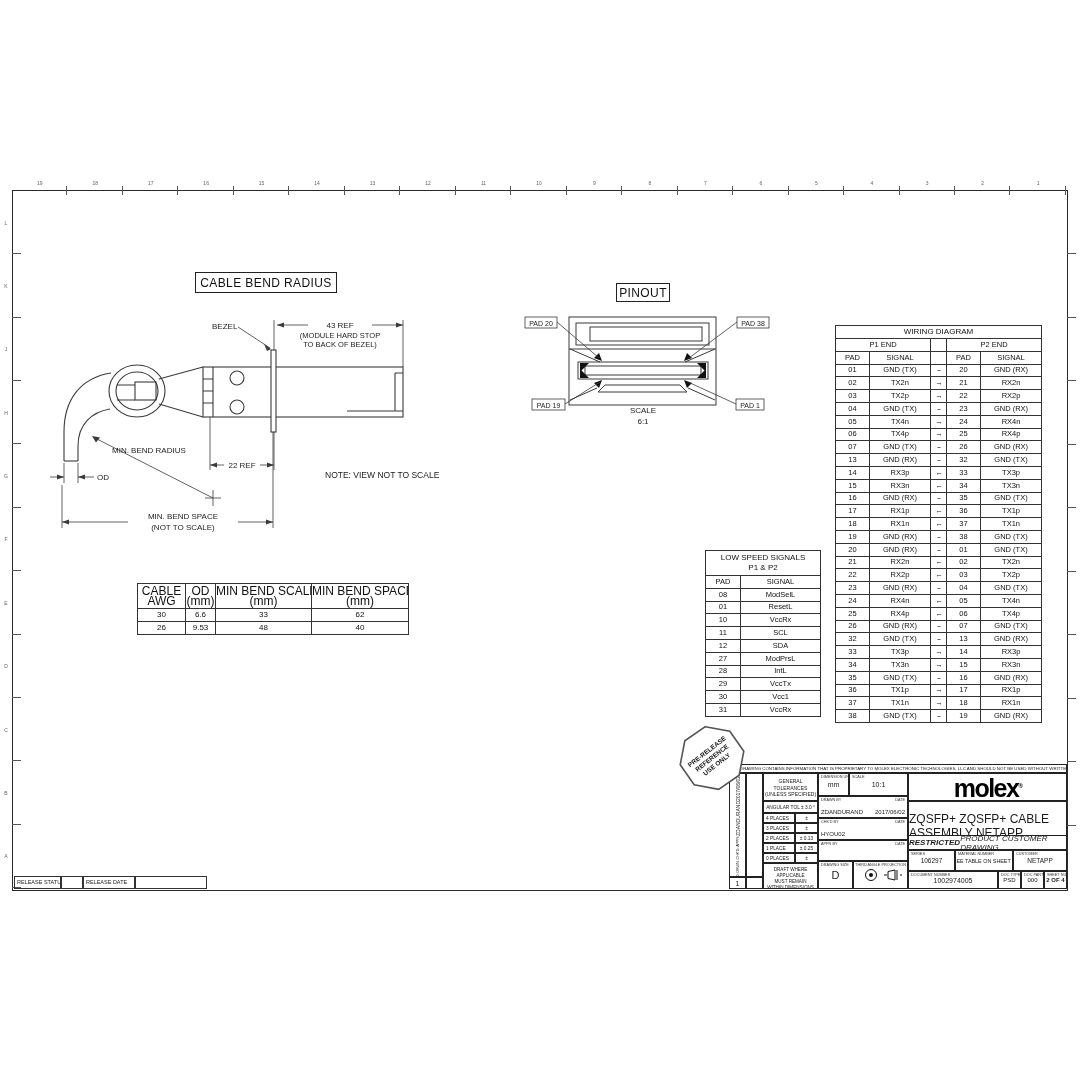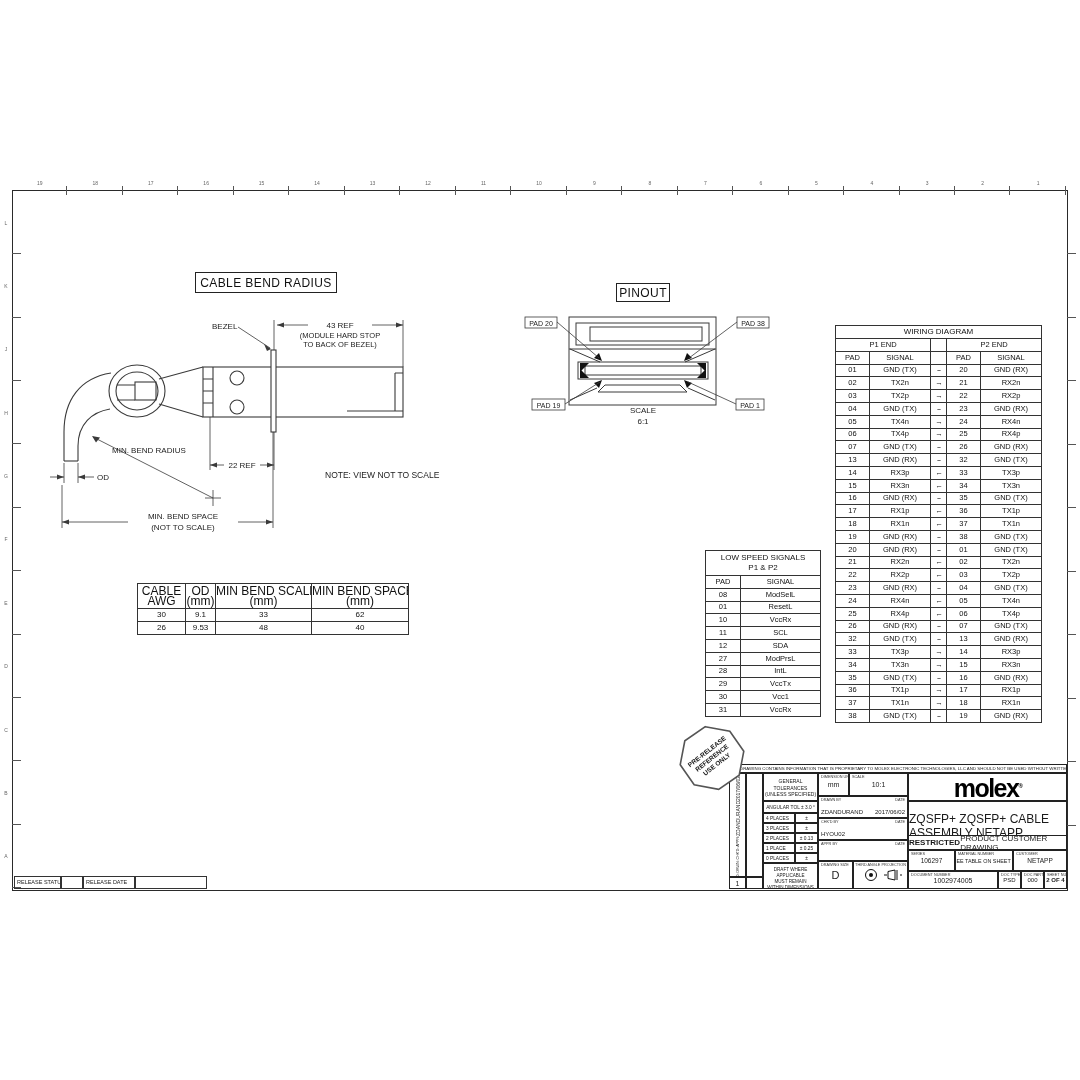--- a/index.html
+++ b/index.html
@@ -213,21 +213,21 @@
         <th class="bth">
           <div>MIN BEND SPACE</div>
           <div>(mm)</div>
         </th>
       </tr>
   </tbody>
     <tbody>
 
   <tr>
       <td class="btd">30</td>
-        <td class="btd">9.1</td>
+        <td class="btd">6.6</td>
       <td class="btd">33</td>
         <td class="btd">62</td>
     </tr>
       <tr>
       <td class="btd">26</td>
         <td class="btd">9.53</td>
       <td class="btd">48</td>
         <td class="btd">40</td>
     </tr>
     </tbody>
@@ -660,21 +660,21 @@
     <path d="M25,8 h3 M41,8 h2" stroke="#111" stroke-width="1"></path>
     <path d="M29,4.5 L36,3 L36,13 L29,11.5 Z" fill="none" stroke="#111" stroke-width="1"></path>
     <path d="M38,3 V13" stroke="#111" stroke-width="1"></path>
   </svg>
 </div>
 
 <div class="abs tb cen" style="left:908px;top:773px;width:159px;height:28px;">
   <span class="logo"><span>molex</span><sup>®</sup></span>
 </div>
 <div class="abs tb cen" style="left:908px;top:801px;width:159px;height:50px;font-size:12px;">ZQSFP+ ZQSFP+ CABLE ASSEMBLY NETAPP</div>
-<div class="abs tb cen" style="left:908px;top:835px;width:159px;height:15px;font-size:8px;">
+<div class="abs tb cen" style="left:908px;top:835px;width:159px;height:15px;font-size:8px;font-style:italic;">
   <span style="font-weight:bold;">RESTRICTED</span>
     <span> PRODUCT CUSTOMER DRAWING</span>
 </div>
 <div class="abs tb" style="left:908px;top:850px;width:47px;height:21px;">
   <span class="lblxs">SERIES</span>
   <div class="cen" style="height:100%;font-size:6.5px;">106297</div>
 </div>
 <div class="abs tb" style="left:955px;top:850px;width:58px;height:21px;">
   <span class="lblxs">MATERIAL NUMBER</span>
   <div class="cen" style="height:100%;font-size:5.4px;white-space:nowrap;">SEE TABLE ON SHEET 1</div>

